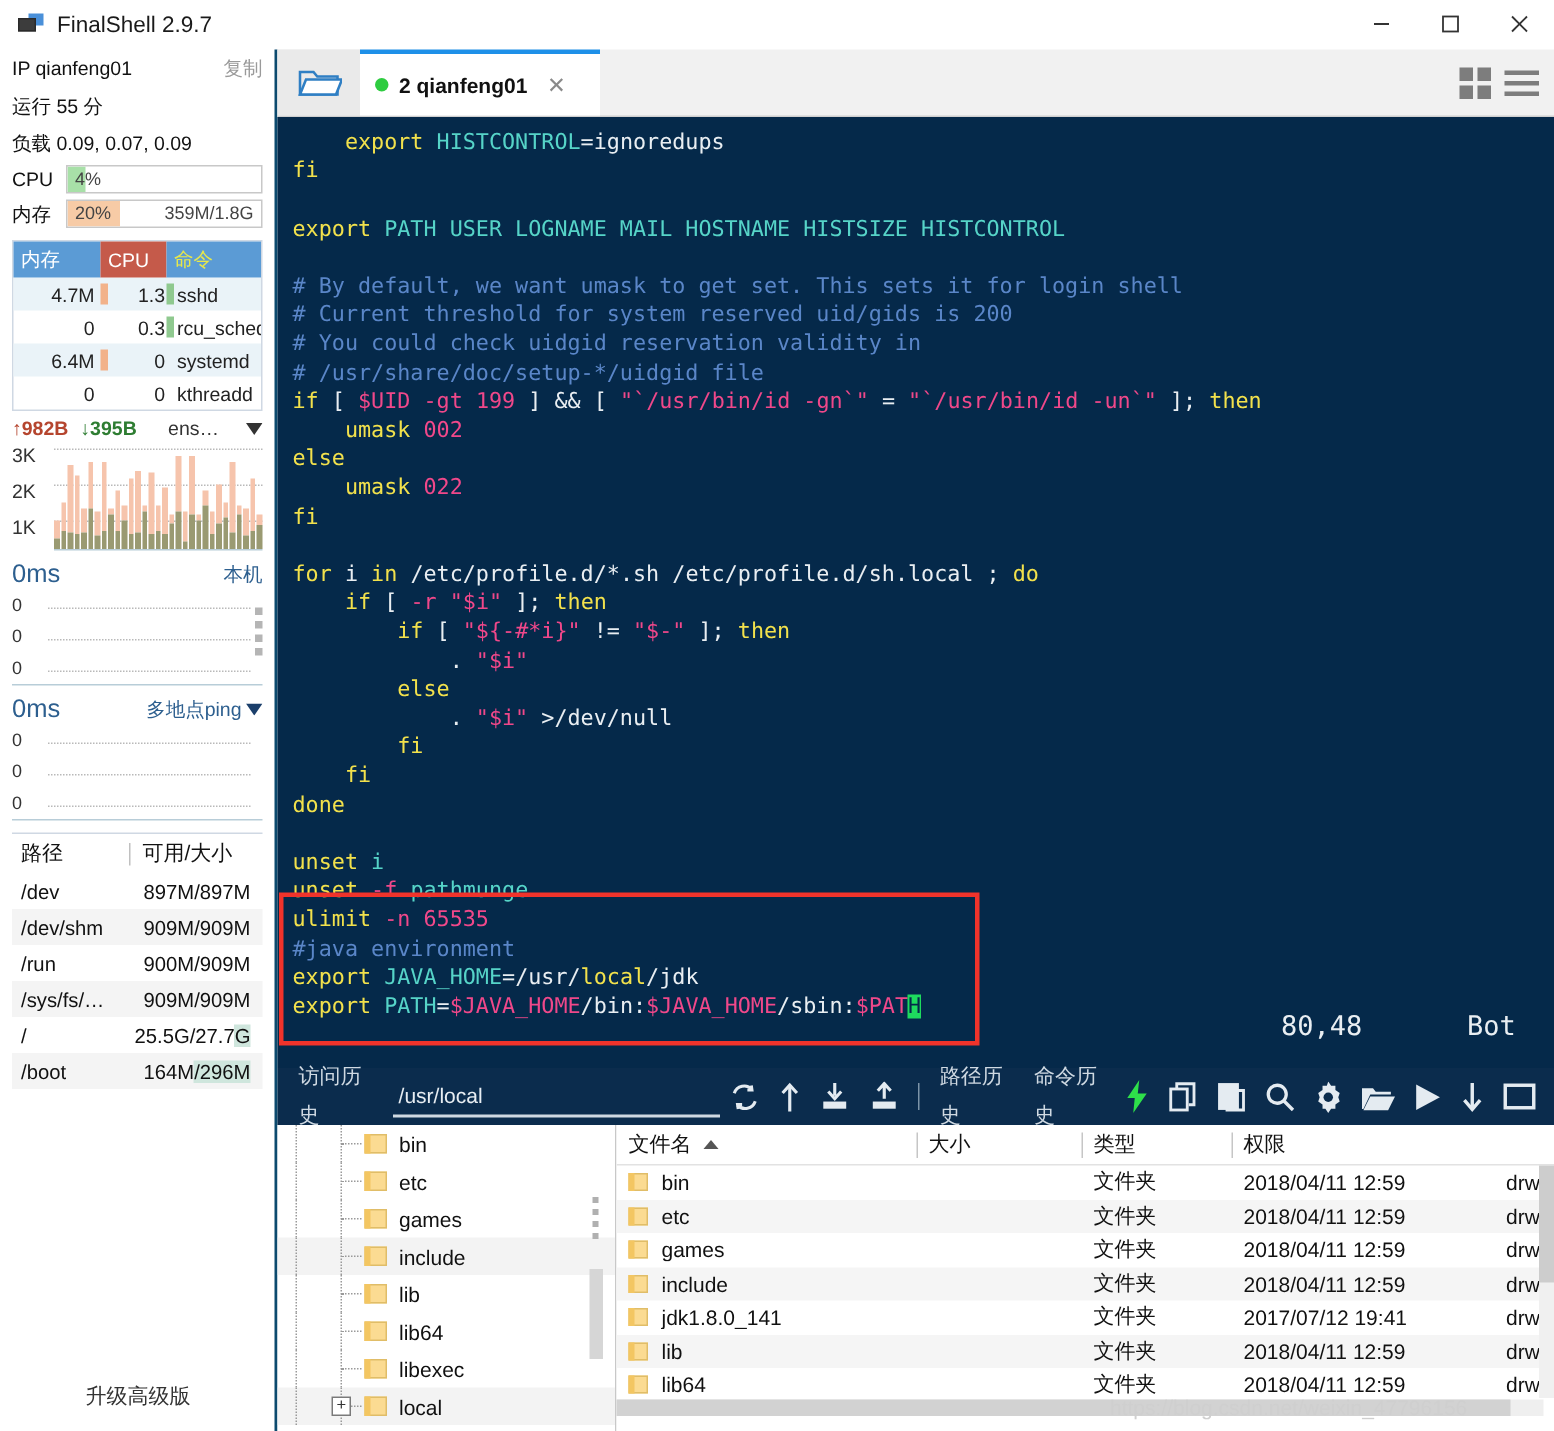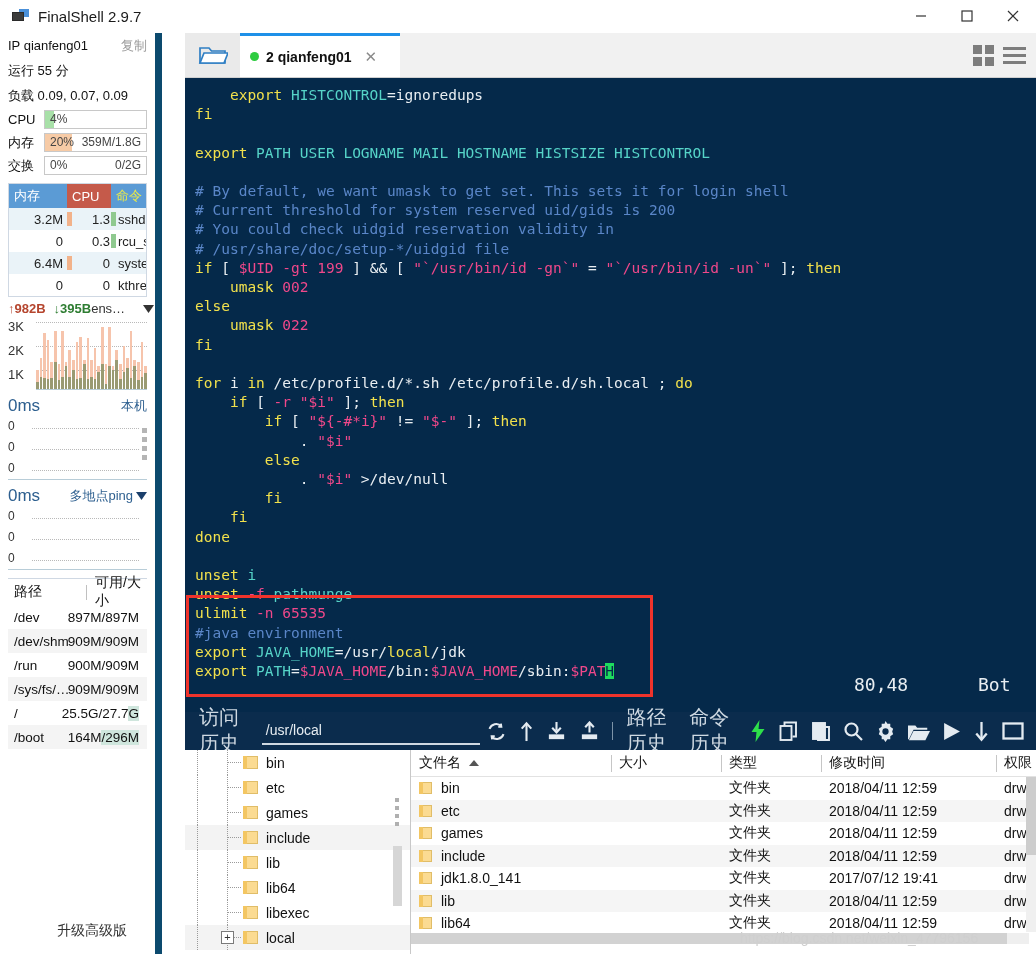--- a/index.html
+++ b/index.html
@@ -34,22 +34,22 @@
   }
   .winbtns { margin-left: auto; display: flex; height: 33px; }
   .winbtn {
     width: 46px; height: 33px; display: flex; align-items: center; justify-content: center;
     color: #333;
   }
   .winbtn svg { display: block; }
 
   
   .sidebar {
-    position: absolute; left: 0; top: 33px; width: 162px; height: 921px;
-    background: #ffffff; border-right: 7px solid #0c4a6e;
+    position: absolute; left: 0; top: 33px; width: 185px; height: 921px;
+    background: #ffffff; border-right: 2px solid #0c4a6e;
     font-size: 13px; overflow: hidden;
   }
   .sb-row { display: flex; align-items: center; padding: 0 8px; height: 25px; }
   .sb-label { color: #111; }
   .sb-copy { margin-left: auto; color: #9a9a9a; }
   .sb-text { color: #111; }
 
   .meter-row { display: flex; align-items: center; padding: 0 8px; height: 23px; }
   .meter-name { width: 36px; color: #111; font-size: 13px; }
   .meter {
@@ -186,21 +186,21 @@
   }
   .pos-col { left: 854px; top: 674px; }
   .pos-bot { left: 978px; top: 674px; }
 
   
   .sftpbar {
     position: absolute; left: 185px; top: 712px; width: 851px; height: 38px;
     background: #0b2c4d; display: flex; align-items: center; padding: 0 6px;
   }
   .hist-link {
-    color: #cfd9e2; font-size: 20px; padding: 0 8px;
+    color: #cfd9e2; font-size: 14px; padding: 0 8px;
     border-bottom: 2px solid #6d28d9; line-height: 26px;
   }
   .path-field {
     flex: 0 0 218px; margin-left: 8px; color: #e7edf2; font-size: 14px;
     border-bottom: 2px solid #cfd9e2; line-height: 26px; padding-left: 4px;
   }
   .sbar-spacer { flex: 1; }
   .sicon { margin: 0 6px; display: flex; align-items: center; }
   .sep-v { width: 1px; height: 18px; background: #7d94a8; margin: 0 6px; }
 
@@ -340,39 +340,31 @@
         </div>
       </div>
       <div class="meter-row">
         <div class="meter-name">内存</div>
         <div class="meter">
           <div class="meter-fill" style="width: 27%; background: rgb(247, 203, 166);"></div>
           <div class="meter-pct">20%</div>
           <div class="meter-val">359M/1.8G</div>
         </div>
       </div>
-      <div class="meter-row">
-        <div class="meter-name">交换</div>
-        <div class="meter">
-          <div class="meter-fill" style="width: 0%; background: rgb(221, 221, 221);"></div>
-          <div class="meter-pct">0%</div>
-          <div class="meter-val">0/2G</div>
-        </div>
-      </div>
     </div>
 
   <div class="proc-wrap">
     <div class="proc-head">
       <div class="proc-h mem">内存</div>
       <div class="proc-h cpu">CPU</div>
       <div class="proc-h cmd">命令</div>
     </div>
     <div id="proc-rows">
         <div class="proc-row">
-          <div class="proc-mem">3.2M</div>
+          <div class="proc-mem">4.7M</div>
           <div class="proc-bar1" style="background: rgb(242, 178, 138); height: 14px;">&nbsp;</div>
           <div class="proc-cpu">1.3</div>
           <div class="proc-bar2" style="background: rgb(143, 201, 143); height: 14px;">&nbsp;</div>
           <div class="proc-cmd">sshd</div>
         </div>
         <div class="proc-row">
           <div class="proc-mem">0</div>
           <div class="proc-bar1">&nbsp;</div>
           <div class="proc-cpu">0.3</div>
           <div class="proc-bar2" style="background: rgb(143, 201, 143); height: 14px;">&nbsp;</div>
@@ -835,21 +827,20 @@
 </div>
 
 <div class="fb-right">
   <div class="fl-head">
     <div class="fl-h c-name">
       <span>文件名</span>
       <span class="sort-caret"></span>
     </div>
     <div class="fl-h c-size">大小</div>
     <div class="fl-h c-type">类型</div>
-    <div class="fl-h c-time">修改时间</div>
     <div class="fl-h c-perm">权限</div>
   </div>
   <div id="file-rows">
       <div class="fl-row">
         <div class="fl-c c-name fl-name">
           <span class="fl-folder"></span>
           <span>bin</span>
         </div>
         <div class="fl-c c-size"></div>
         <div class="fl-c c-type">文件夹</div>

